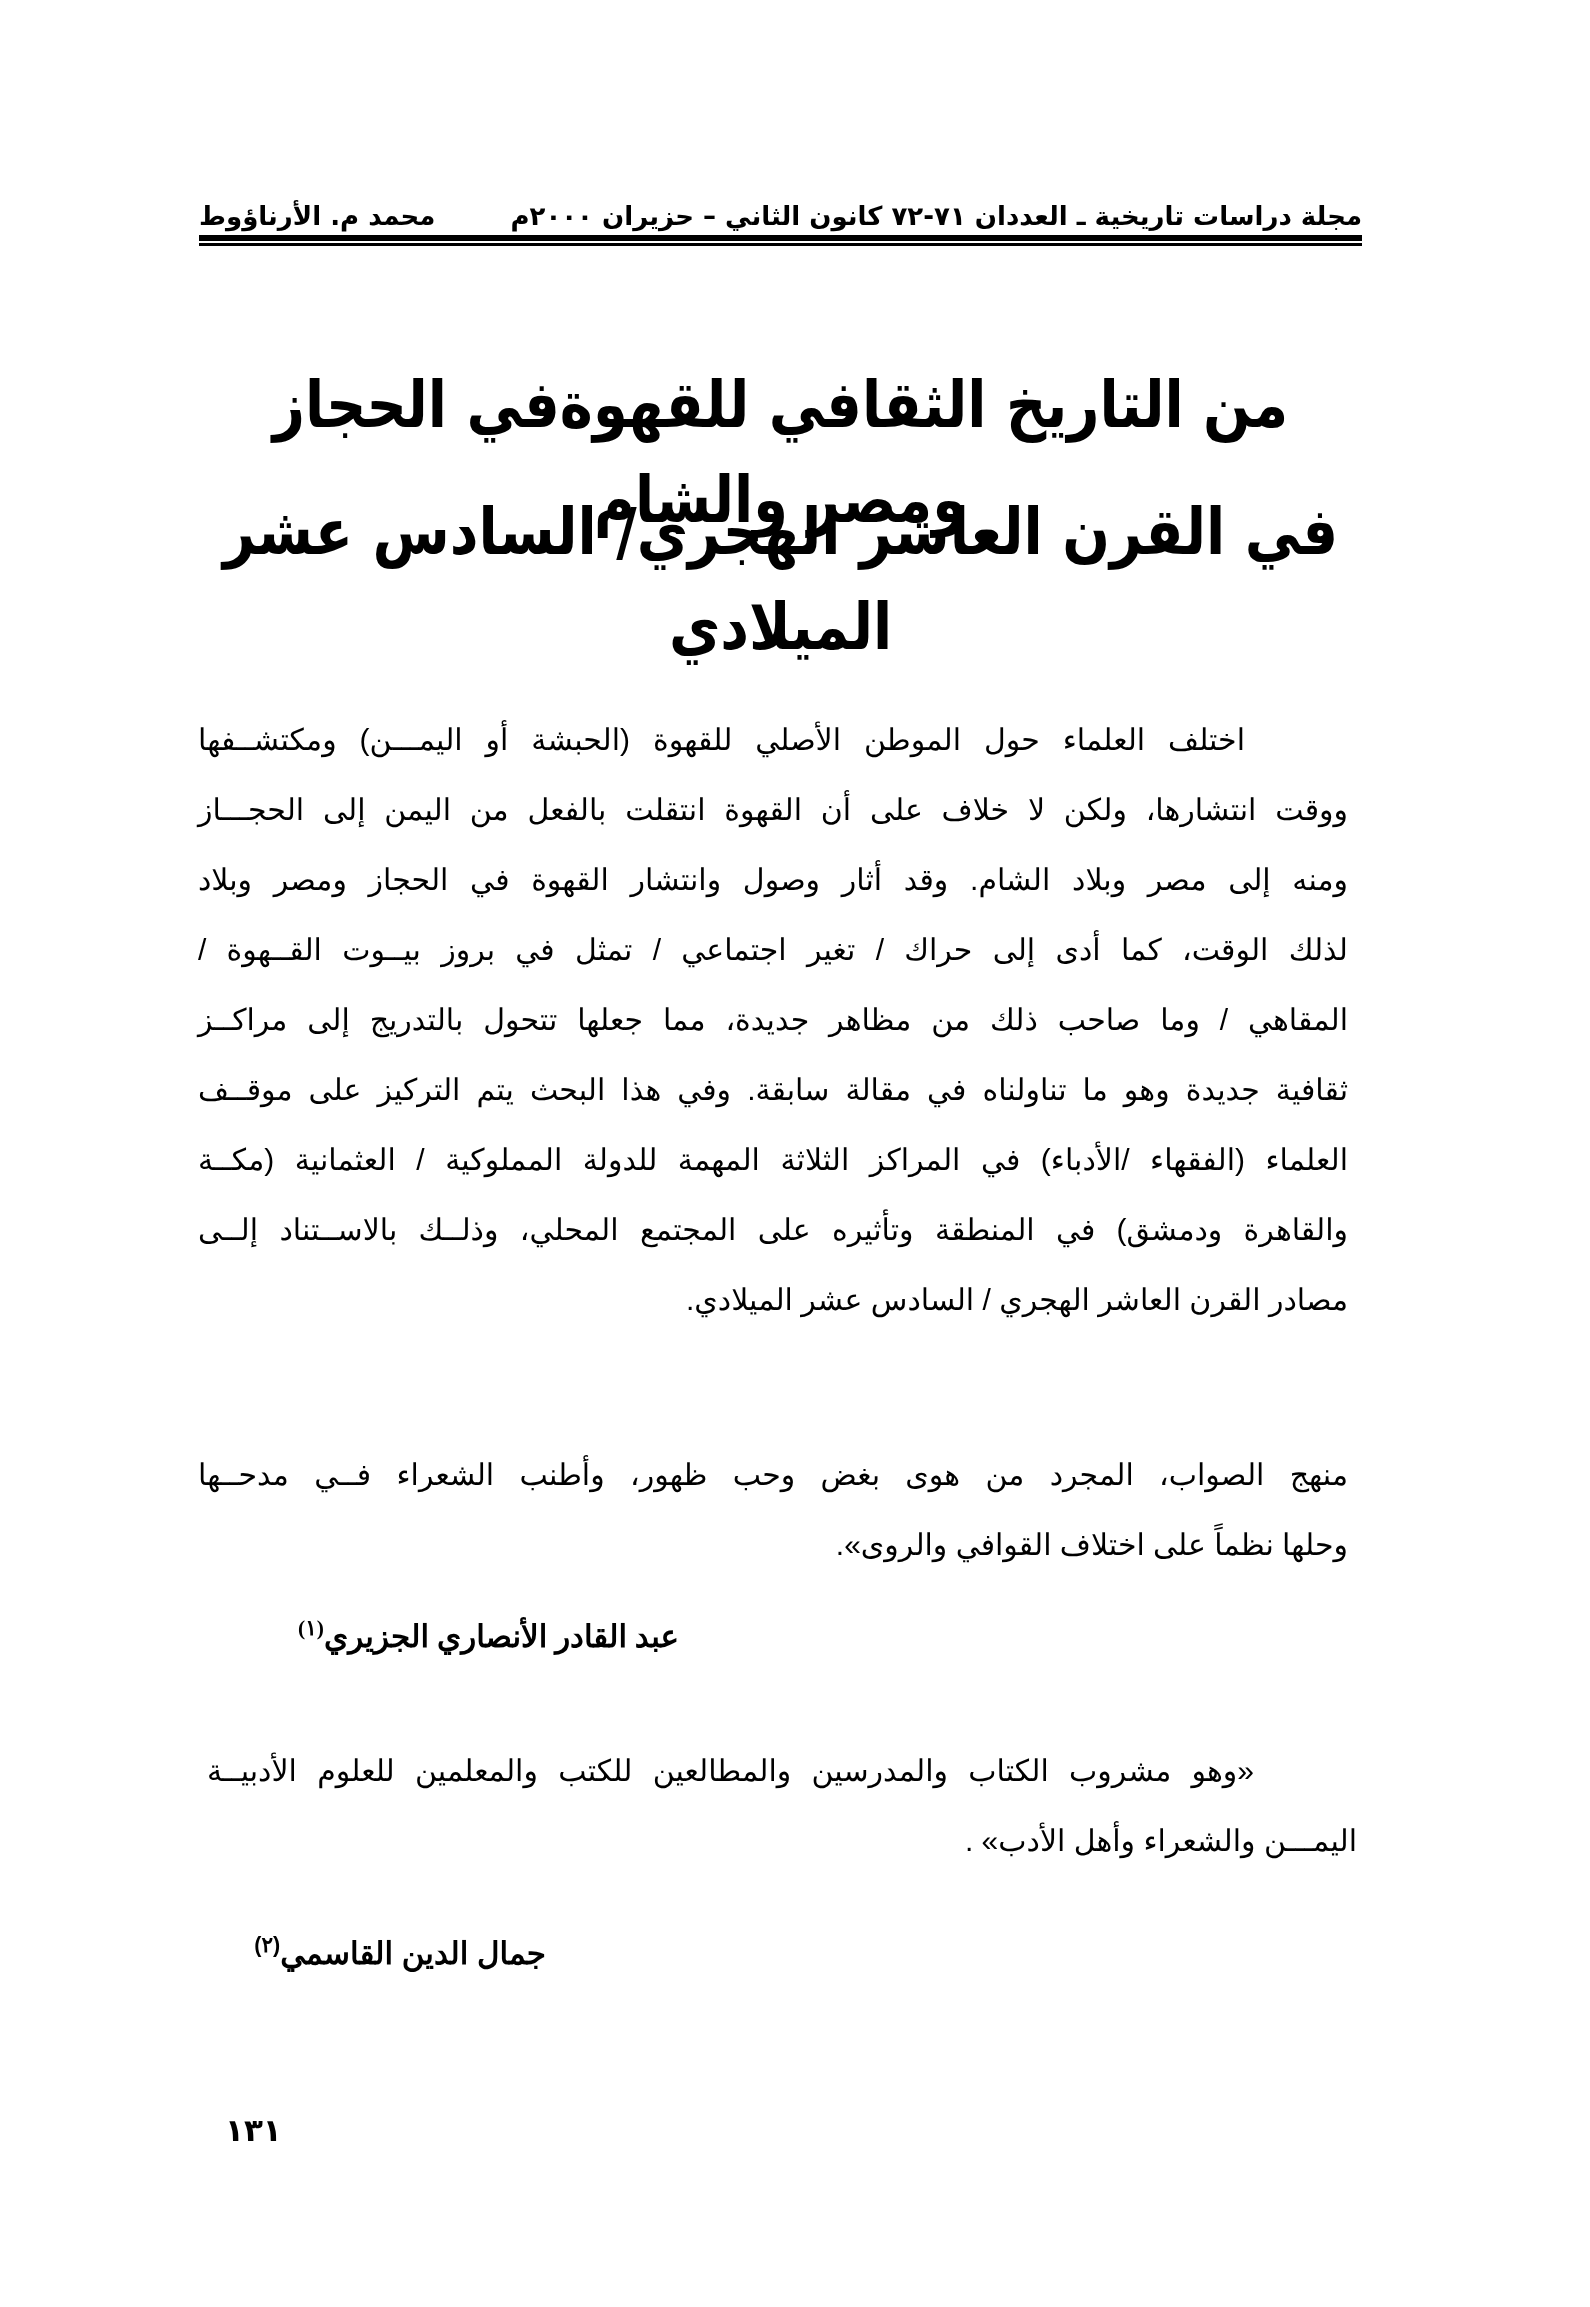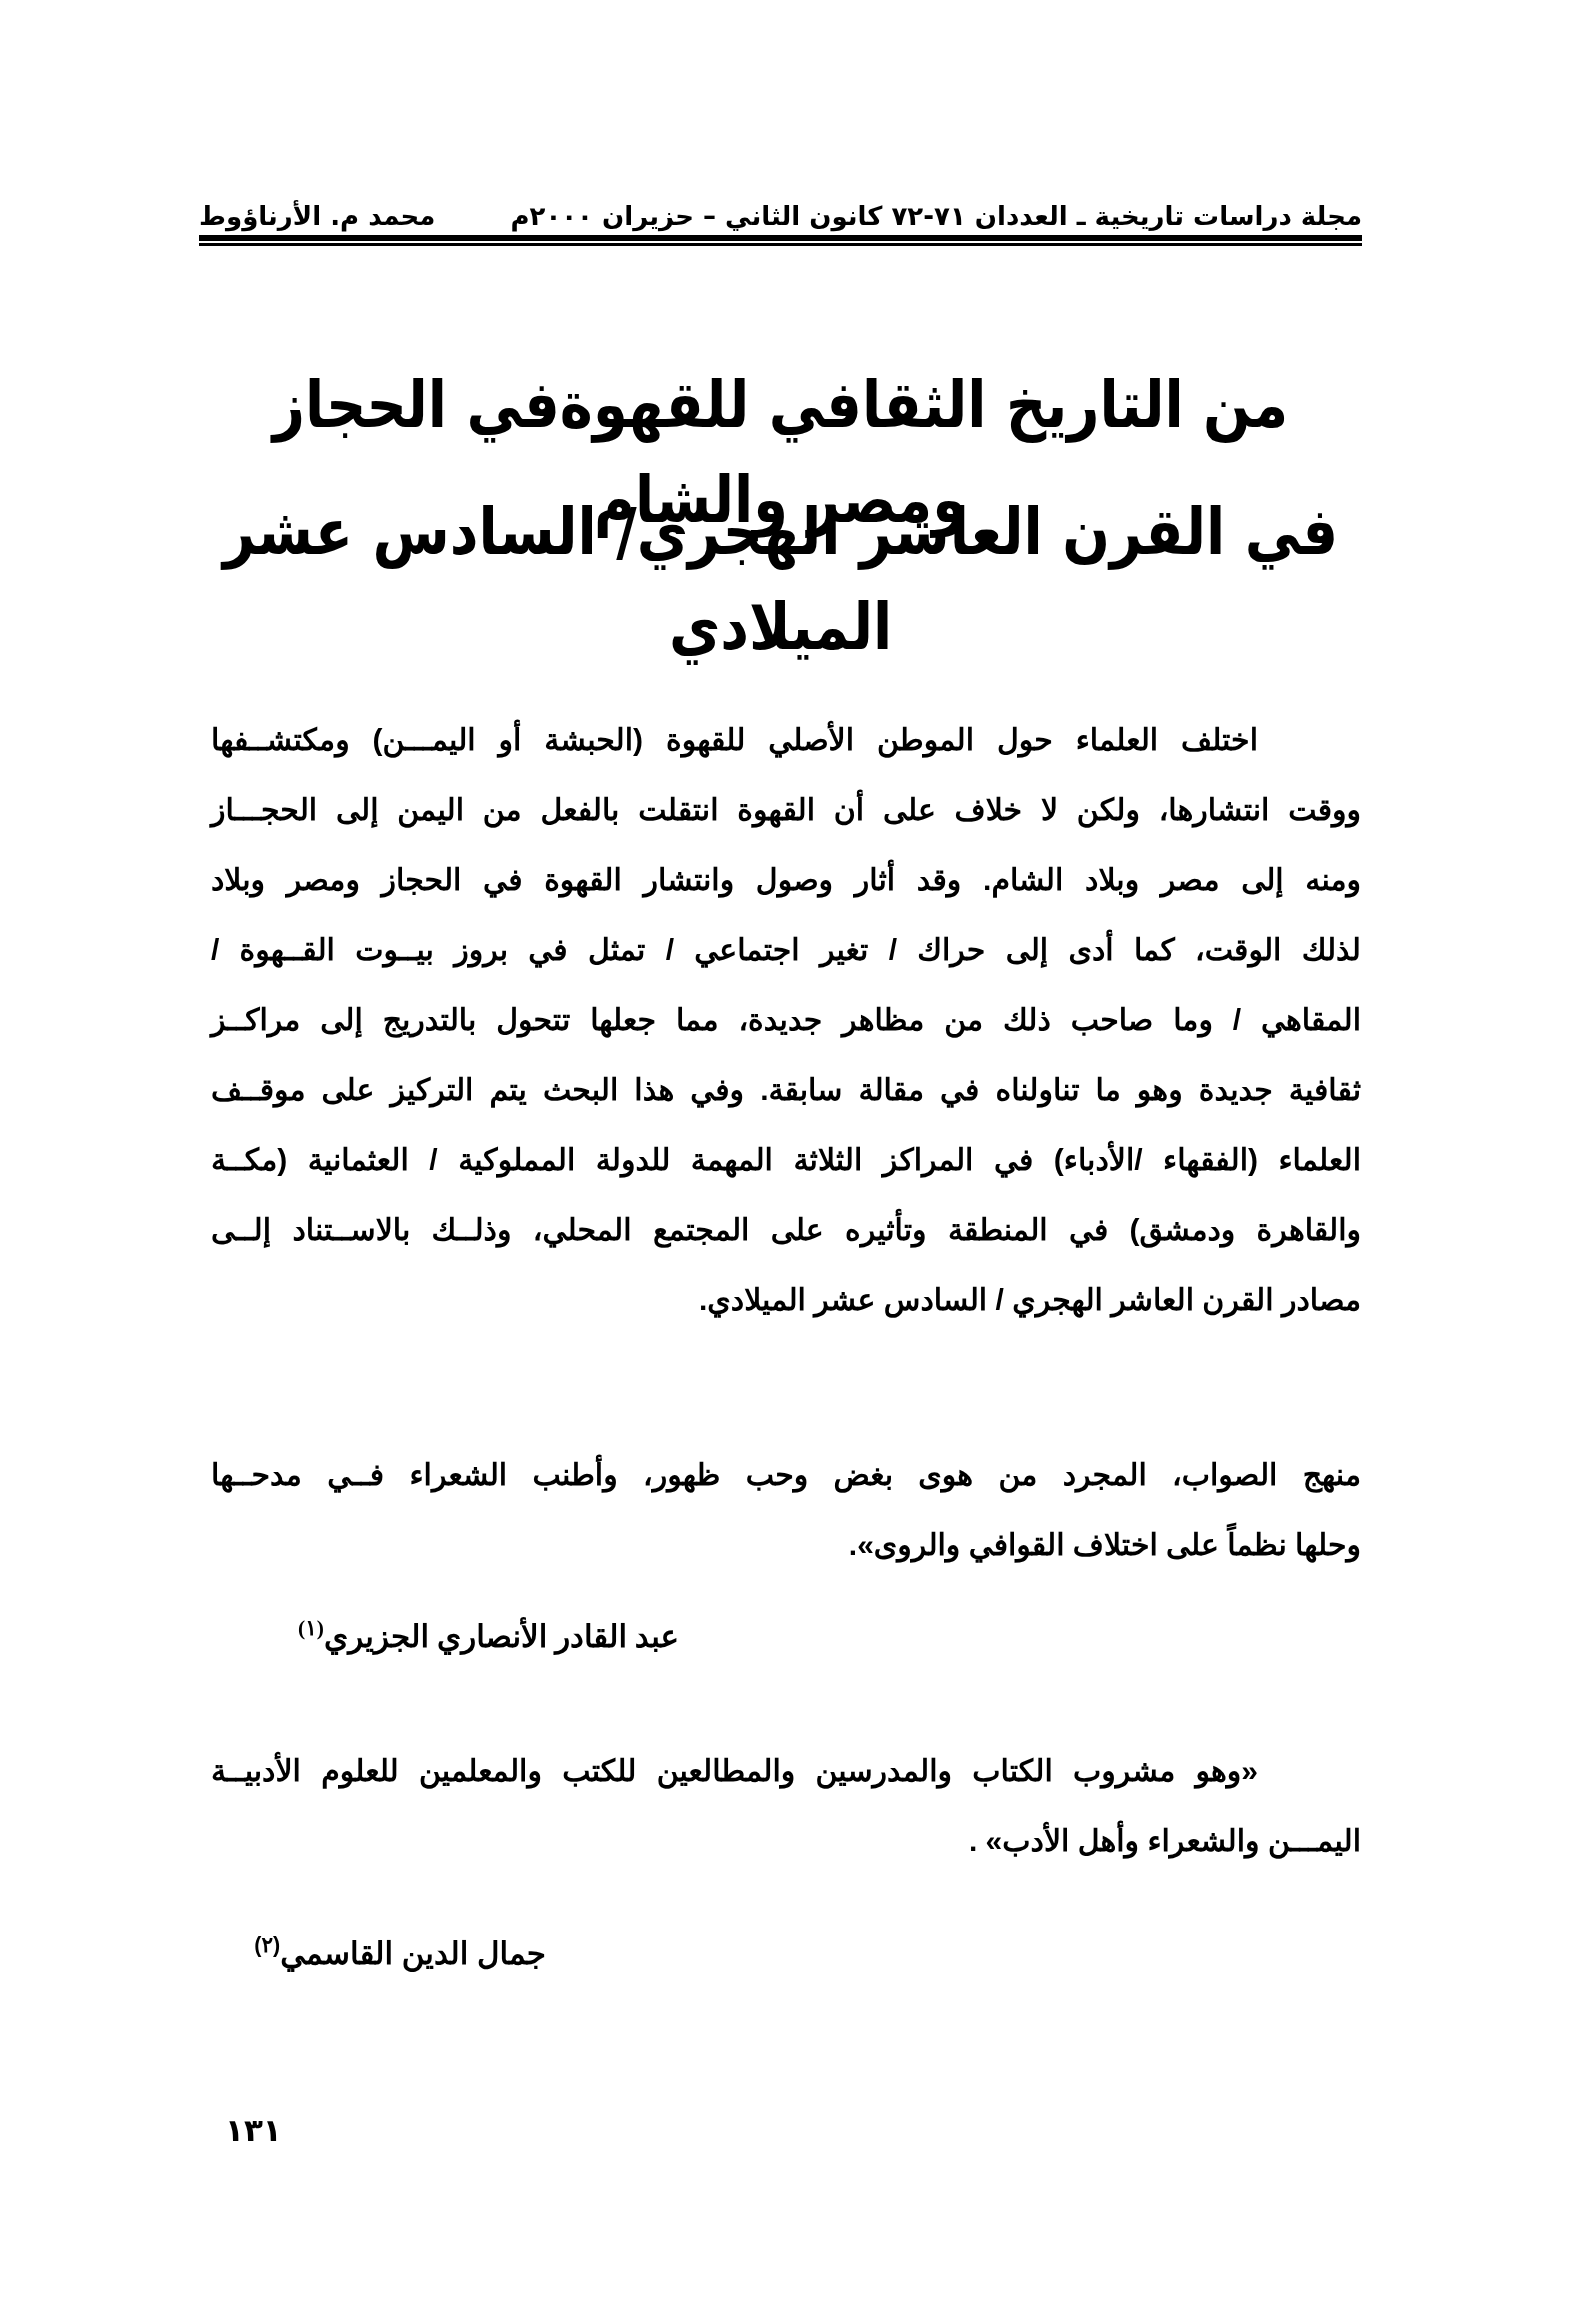--- a/index.html
+++ b/index.html
@@ -63,45 +63,45 @@
       font-size: 56px;
       line-height: 83px;
       letter-spacing: -0.8px;
       transform: scaleY(1.15);
     }
     .title-1 { top: 369px; }
     .title-2 { top: 496px; }
     
     .body-text {
       position: absolute;
-      left: 211px;
+      left: 198px;
       width: 1150px;
       font-family: "Liberation Sans", sans-serif;
-      font-weight: bold;
+      font-weight: normal;
       font-size: 30px;
       text-align: justify;
       text-align-last: right;
     }
     .body-text .line {
       display: block;
       height: 70px;
       line-height: 70px;
       white-space: nowrap;
       text-align: justify;
       text-align-last: justify;
     }
     .body-text .line.last {
       text-align-last: right;
     }
     .body-text .line.indent {
       padding-right: 103px;
     }
     .para-1 { top: 705px; }
     .para-quote-1 { top: 1440px; }
-    .para-quote-2 { top: 1736px; }
+    .para-quote-2 { top: 1736px; margin-left: 9px; }
 
     .signature {
       position: absolute;
       font-family: "Liberation Sans", sans-serif;
       font-weight: bold;
       font-size: 31px;
       line-height: 50px;
       white-space: nowrap;
     }
     .signature sup {

